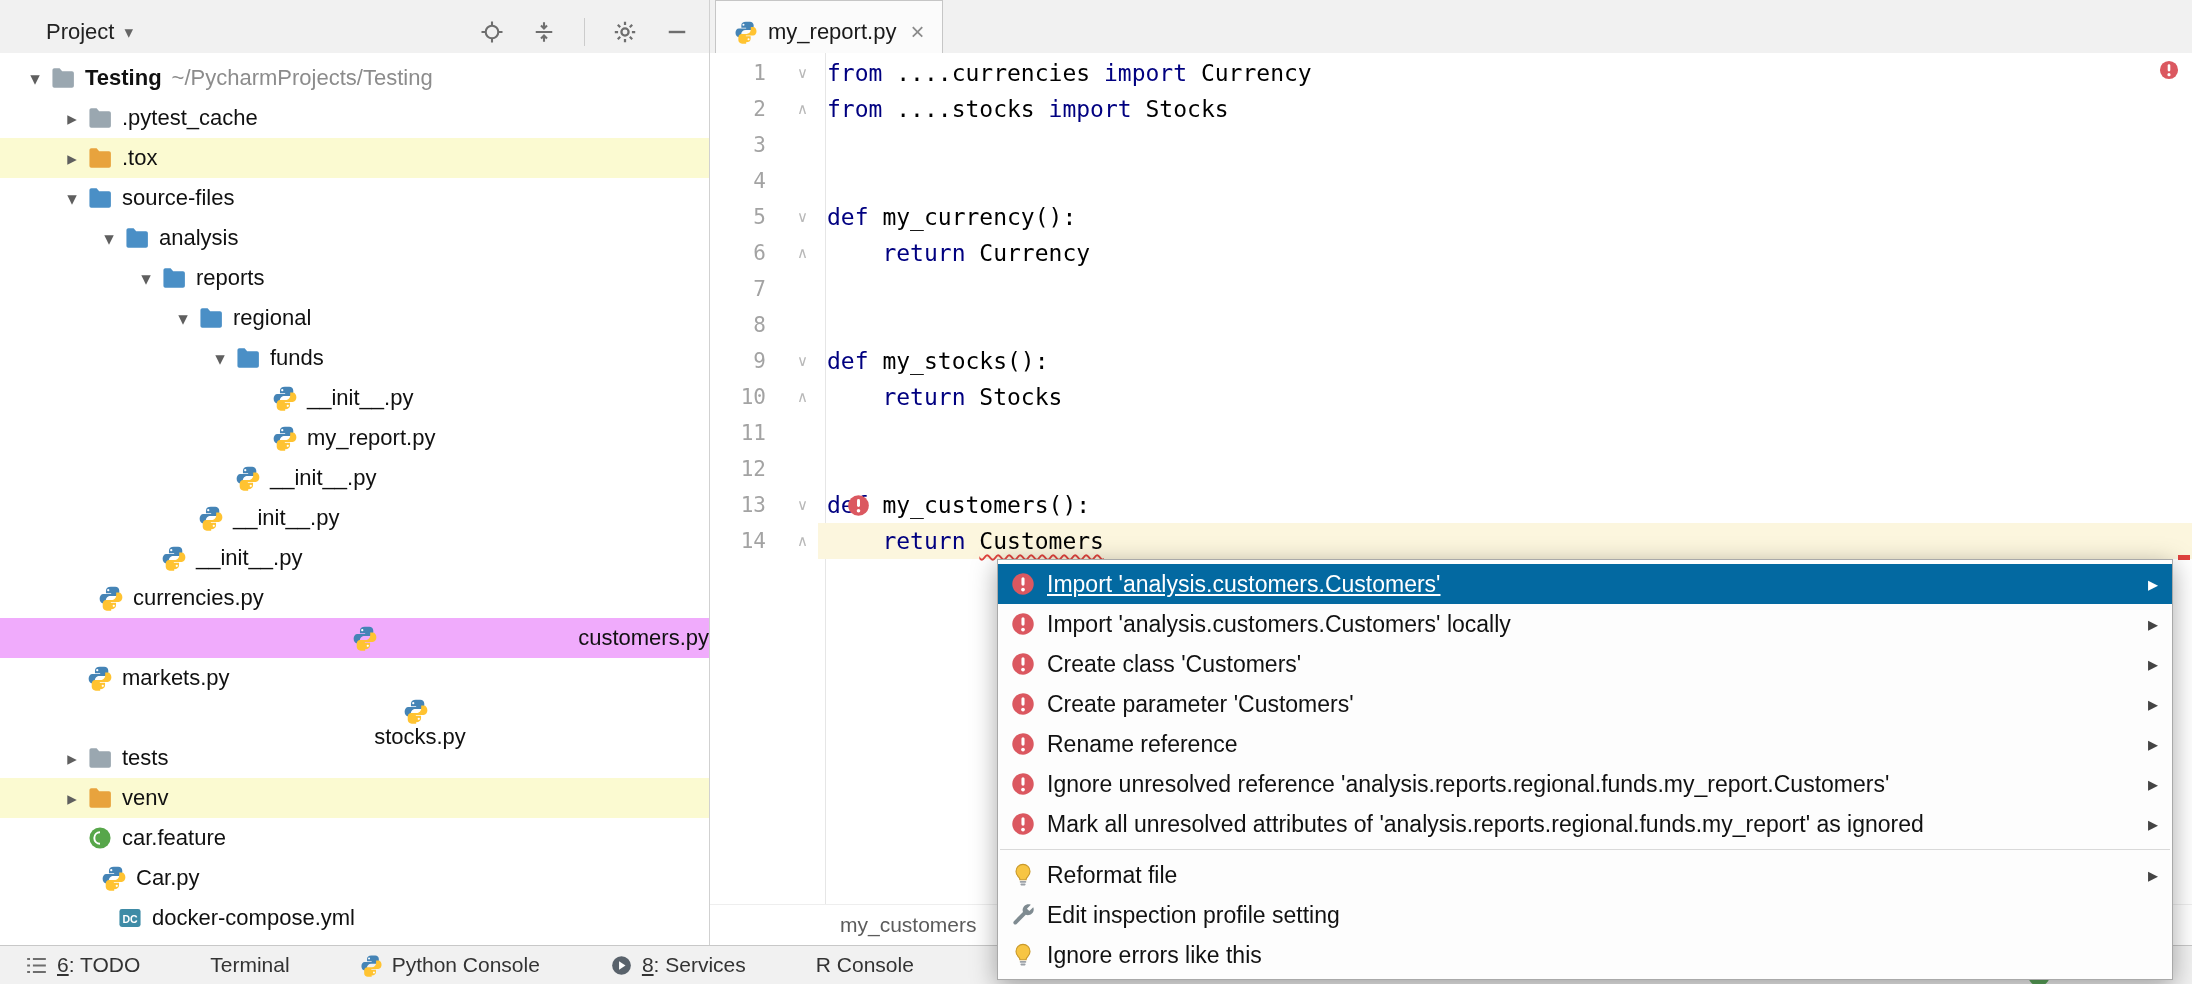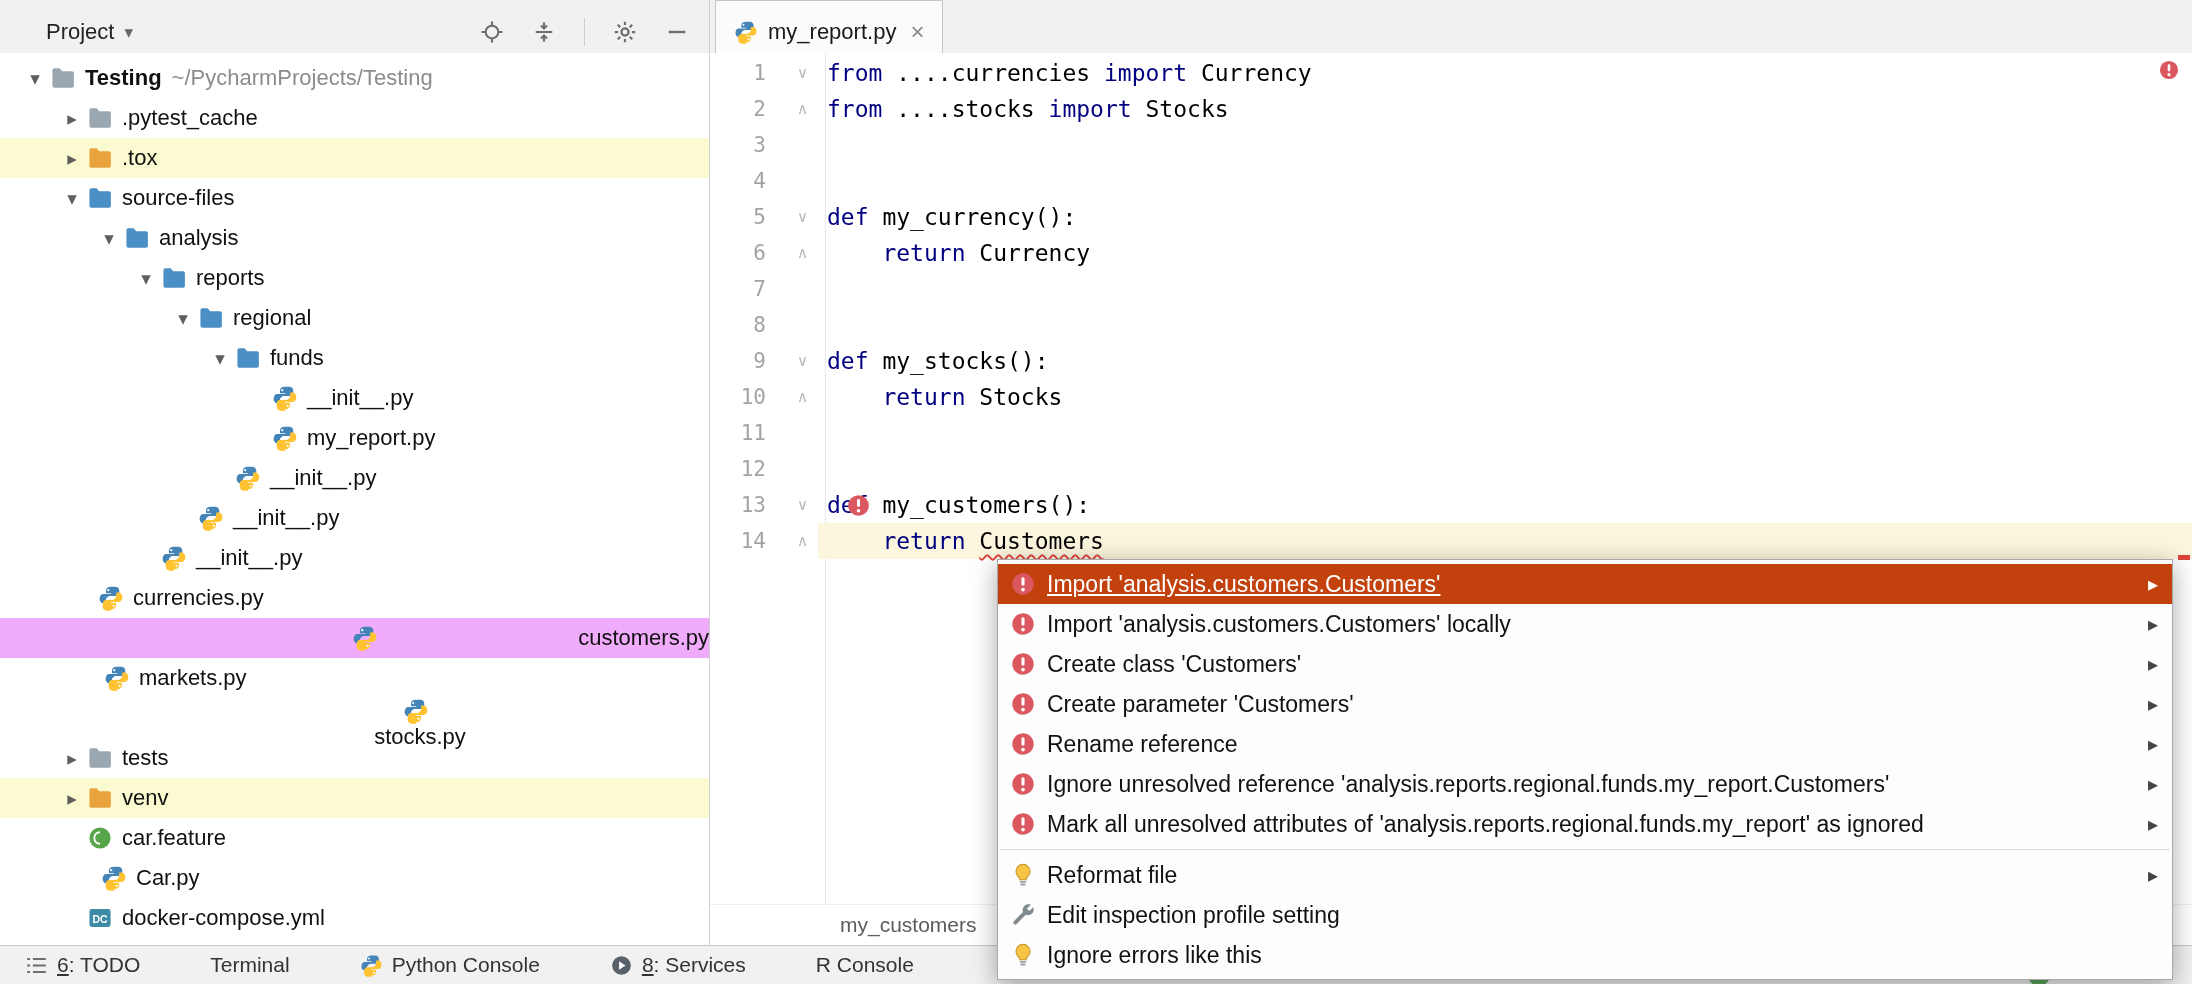--- a/index.html
+++ b/index.html
@@ -64,21 +64,21 @@
   #breadcrumb-bar { position:absolute; left:710px; top:904px; width:1482px; height:41px;
                     background:#fff; border-top:1px solid #EEE; display:flex; align-items:center;
                     padding-left:130px; font-size:21px; color:#5c5c5c; }
 
   
   #popup { position:absolute; left:997px; top:559px; width:1176px; z-index:50;
            background:#FDFDFD; border:1px solid #A9A9A9; padding:4px 0;
            box-shadow:0 6px 24px rgba(0,0,0,.35); }
   .menu-item { display:flex; align-items:center; gap:11px; height:40px; padding:0 14px 0 12px;
                font-size:23px; color:#111; white-space:nowrap; }
-  .menu-item.selected { background:#c2410c; color:#fff; }
+  .menu-item.selected { background:#0369a1; color:#fff; }
   .menu-item.selected .mi-label { text-decoration:underline; }
   .mi-icon { width:26px; height:26px; flex:none; }
   .mi-arrow { margin-left:auto; color:#444; font-family:"DejaVu Sans",sans-serif; font-size:20px; }
   .menu-item.selected .mi-arrow { color:#fff; }
   .menu-sep { height:1px; background:#D9D9D9; margin:5px 2px; }
 
   
   #status-bar { position:absolute; left:0; top:945px; width:2192px; height:39px;
                 background:#F1F1F1; border-top:1px solid #C8C8C8; display:flex; align-items:center;
                 padding-left:25px; gap:70px; font-size:21px; color:#333; }
@@ -293,21 +293,21 @@
           <span class="t-icon">
             <svg viewBox="0 0 16 16">
       <path fill="#4584b6" d="M7.9 1.1c-1.9 0-3 .9-3 2.4v1.6h3.2v.5H3.3C1.9 5.6 1 6.9 1 8.5s.9 2.9 2.3 2.9h1.5V9.5c0-1.5 1.3-2.8 2.9-2.8H11c1.2 0 2.1-1 2.1-2.2V3.5c0-1.4-1.1-2.4-2.5-2.4H7.9z"></path>
       <circle cx="6.3" cy="3.2" r=".7" fill="#fff"></circle>
       <path fill="#ffc331" d="M8.1 14.9c1.9 0 3-.9 3-2.4v-1.6H7.9v-.5h4.8c1.4 0 2.3-1.3 2.3-2.9s-.9-2.9-2.3-2.9h-1.5v1.9c0 1.5-1.3 2.8-2.9 2.8H5c-1.2 0-2.1 1-2.1 2.2v1.9c0 1.4 1.1 2.4 2.5 2.4h2.7z"></path>
       <circle cx="9.7" cy="12.8" r=".7" fill="#fff"></circle>
             </svg>
           </span>
           <span class="t-label">customers.py</span>
         </div>
-        <div class="tree-row" style="padding-left: 74px;">
+        <div class="tree-row" style="padding-left: 57px;">
           <span class="t-arrow"></span>
           <span class="t-icon">
             <svg viewBox="0 0 16 16">
       <path fill="#4584b6" d="M7.9 1.1c-1.9 0-3 .9-3 2.4v1.6h3.2v.5H3.3C1.9 5.6 1 6.9 1 8.5s.9 2.9 2.3 2.9h1.5V9.5c0-1.5 1.3-2.8 2.9-2.8H11c1.2 0 2.1-1 2.1-2.2V3.5c0-1.4-1.1-2.4-2.5-2.4H7.9z"></path>
       <circle cx="6.3" cy="3.2" r=".7" fill="#fff"></circle>
       <path fill="#ffc331" d="M8.1 14.9c1.9 0 3-.9 3-2.4v-1.6H7.9v-.5h4.8c1.4 0 2.3-1.3 2.3-2.9s-.9-2.9-2.3-2.9h-1.5v1.9c0 1.5-1.3 2.8-2.9 2.8H5c-1.2 0-2.1 1-2.1 2.2v1.9c0 1.4 1.1 2.4 2.5 2.4h2.7z"></path>
       <circle cx="9.7" cy="12.8" r=".7" fill="#fff"></circle>
             </svg>
           </span>
           <span class="t-label">markets.py</span>
@@ -357,21 +357,21 @@
           <span class="t-icon">
             <svg viewBox="0 0 16 16">
       <path fill="#4584b6" d="M7.9 1.1c-1.9 0-3 .9-3 2.4v1.6h3.2v.5H3.3C1.9 5.6 1 6.9 1 8.5s.9 2.9 2.3 2.9h1.5V9.5c0-1.5 1.3-2.8 2.9-2.8H11c1.2 0 2.1-1 2.1-2.2V3.5c0-1.4-1.1-2.4-2.5-2.4H7.9z"></path>
       <circle cx="6.3" cy="3.2" r=".7" fill="#fff"></circle>
       <path fill="#ffc331" d="M8.1 14.9c1.9 0 3-.9 3-2.4v-1.6H7.9v-.5h4.8c1.4 0 2.3-1.3 2.3-2.9s-.9-2.9-2.3-2.9h-1.5v1.9c0 1.5-1.3 2.8-2.9 2.8H5c-1.2 0-2.1 1-2.1 2.2v1.9c0 1.4 1.1 2.4 2.5 2.4h2.7z"></path>
       <circle cx="9.7" cy="12.8" r=".7" fill="#fff"></circle>
             </svg>
           </span>
           <span class="t-label">Car.py</span>
         </div>
-        <div class="tree-row" style="padding-left: 57px;">
+        <div class="tree-row" style="padding-left: 87px;">
           <span class="t-arrow"></span>
           <span class="t-icon">
             <svg viewBox="0 0 16 16">
               <rect x="1.5" y="2.5" width="13" height="11" rx="1.5" fill="#3e8ba6"></rect>
               <text x="8" y="10.8" font-size="6.5" text-anchor="middle" fill="#fff" font-family="sans-serif" font-weight="bold">DC</text>
             </svg>
           </span>
           <span class="t-label">docker-compose.yml</span>
         </div>
       </div>

